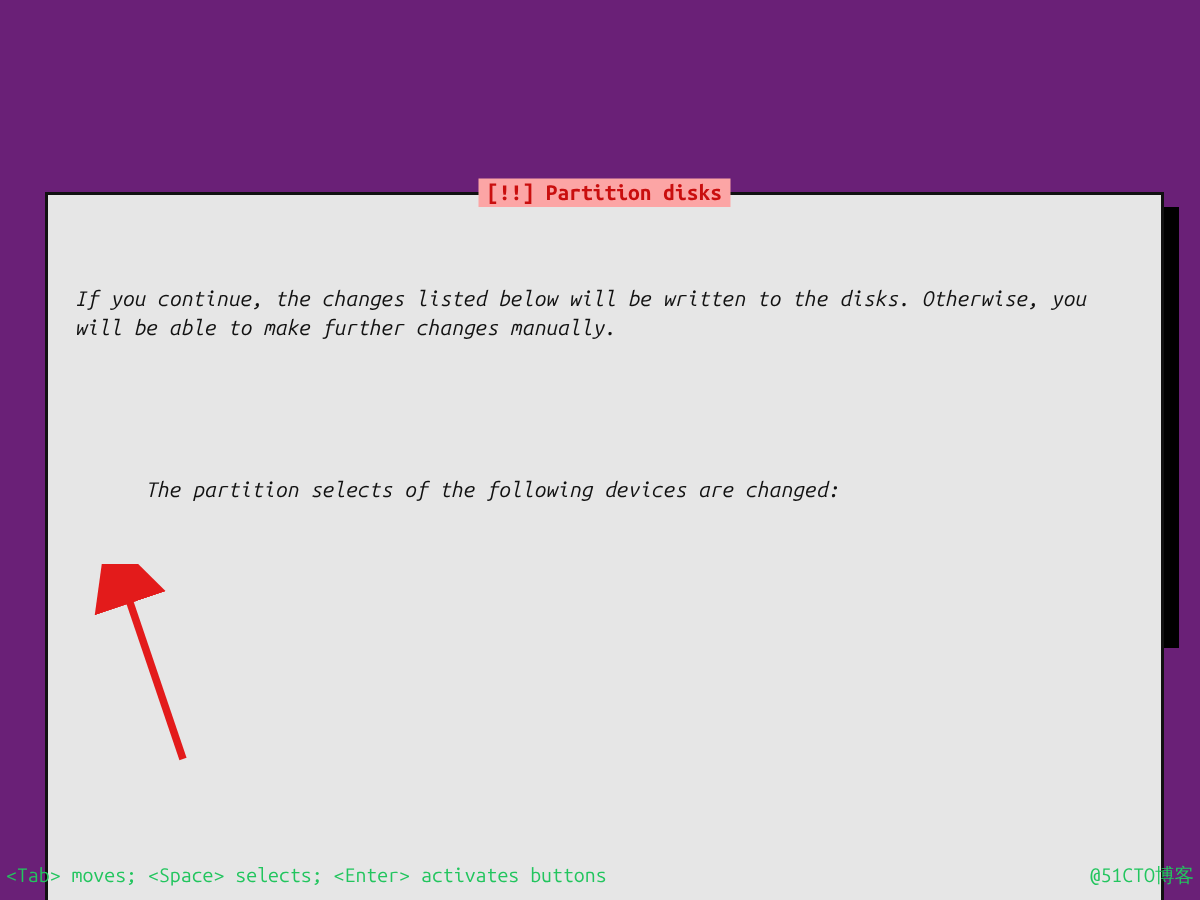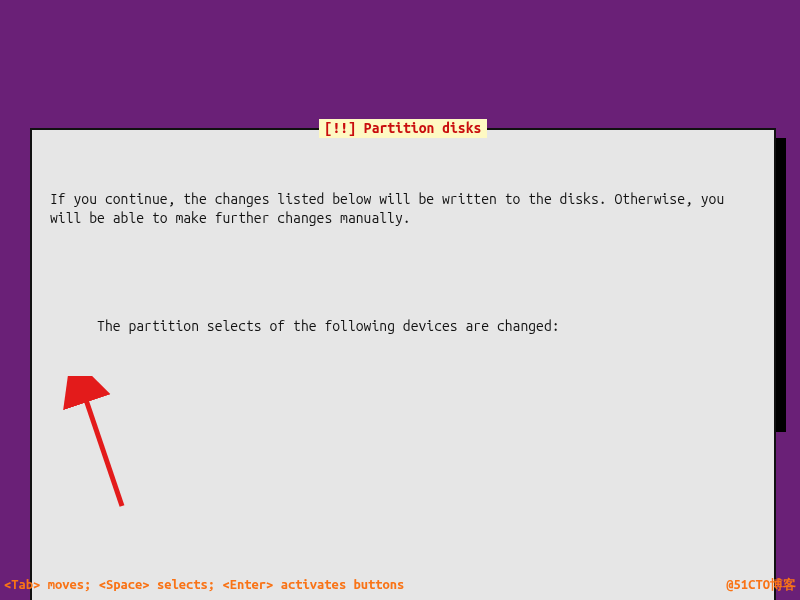--- a/index.html
+++ b/index.html
@@ -27,47 +27,46 @@
     background: #e6e6e6;
     border: 2px solid #111;
     color: #111;
   }
   .title-row {
     display: flex;
     justify-content: center;
     margin-top: -11px;
   }
   .title {
-    background: #fef9c3;
+    background: #fca5a5;
     padding: 0 6px;
     color: #c90e0e;
     font-weight: bold;
   }
   .body-text {
     padding: 14px 18px 6px 18px;
     white-space: pre-wrap;
   }
   .indent { padding-left: 34px; display: block; }
-  .para { margin-bottom: 14px; }
+  .para { margin-bottom: 14px; font-style: italic; }
   .arrow {
     position: absolute;
     left: 52px;
     top: 376px;
     pointer-events: none;
   }
   .footer {
     position: absolute;
     left: 4px;
     bottom: 6px;
     width: 792px;
     display: flex;
     justify-content: space-between;
-    color: #f97316;
+    color: #22c55e;
     font-size: 13px;
-    font-weight: bold;
   }
 </style>
 </head>
 <body>
 
 <div class="shadow"></div>
 
 <div class="dialog">
   <div class="title-row">
     <span class="title">[!!] Partition disks</span>

